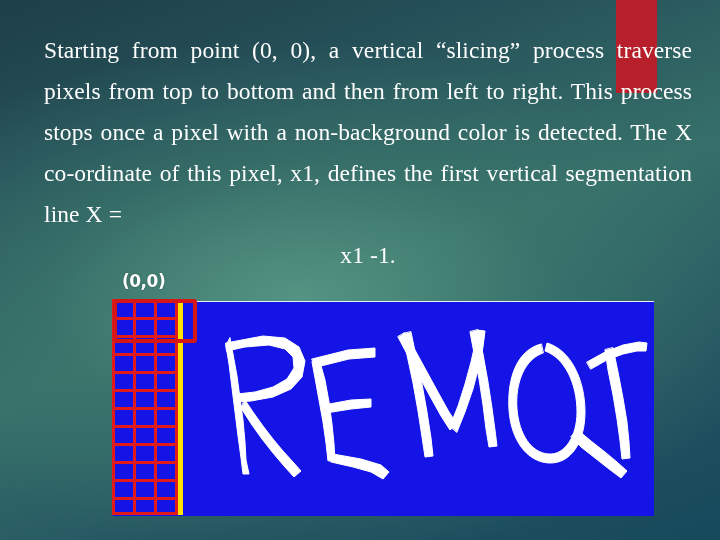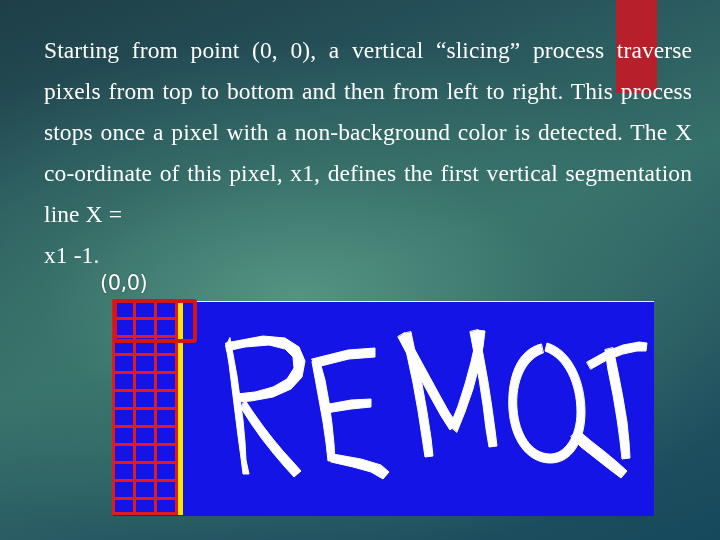--- a/index.html
+++ b/index.html
@@ -36,21 +36,21 @@
     left: 44px;
     top: 30px;
     width: 648px;
     color: #ffffff;
     font-size: 23.5px;
     line-height: 41px;
     text-align: justify;
     text-justify: inter-word;
     letter-spacing: 0.1px;
   }
-  #body-text .lastline { text-align: left; }
+  #body-text .lastline { text-align: center; }
 
   
   #picture {
     position: absolute;
     left: 113px;
     top: 301px;
     width: 541px;
     height: 214px;
     background: #1414e6;
     border-top: 1px solid #e8eef2;
@@ -96,26 +96,26 @@
     width: 84px;
     height: 44px;
     border: 4px solid #d41616;
     border-radius: 3px;
     box-sizing: border-box;
   }
 
   
   #origin-label {
     position: absolute;
-    left: 100px;
+    left: 122px;
     top: 271px;
     color: #ffffff;
     font-family: "DejaVu Sans", sans-serif;
-    font-weight: normal;
-    font-size: 21px;
+    font-weight: bold;
+    font-size: 17px;
     letter-spacing: -0.5px;
     text-shadow: 0 0 2px rgba(0,0,0,0.35);
   }
 </style>
 </head>
 <body>
 
 <div id="slide">
 
   <div id="red-bar"></div>

